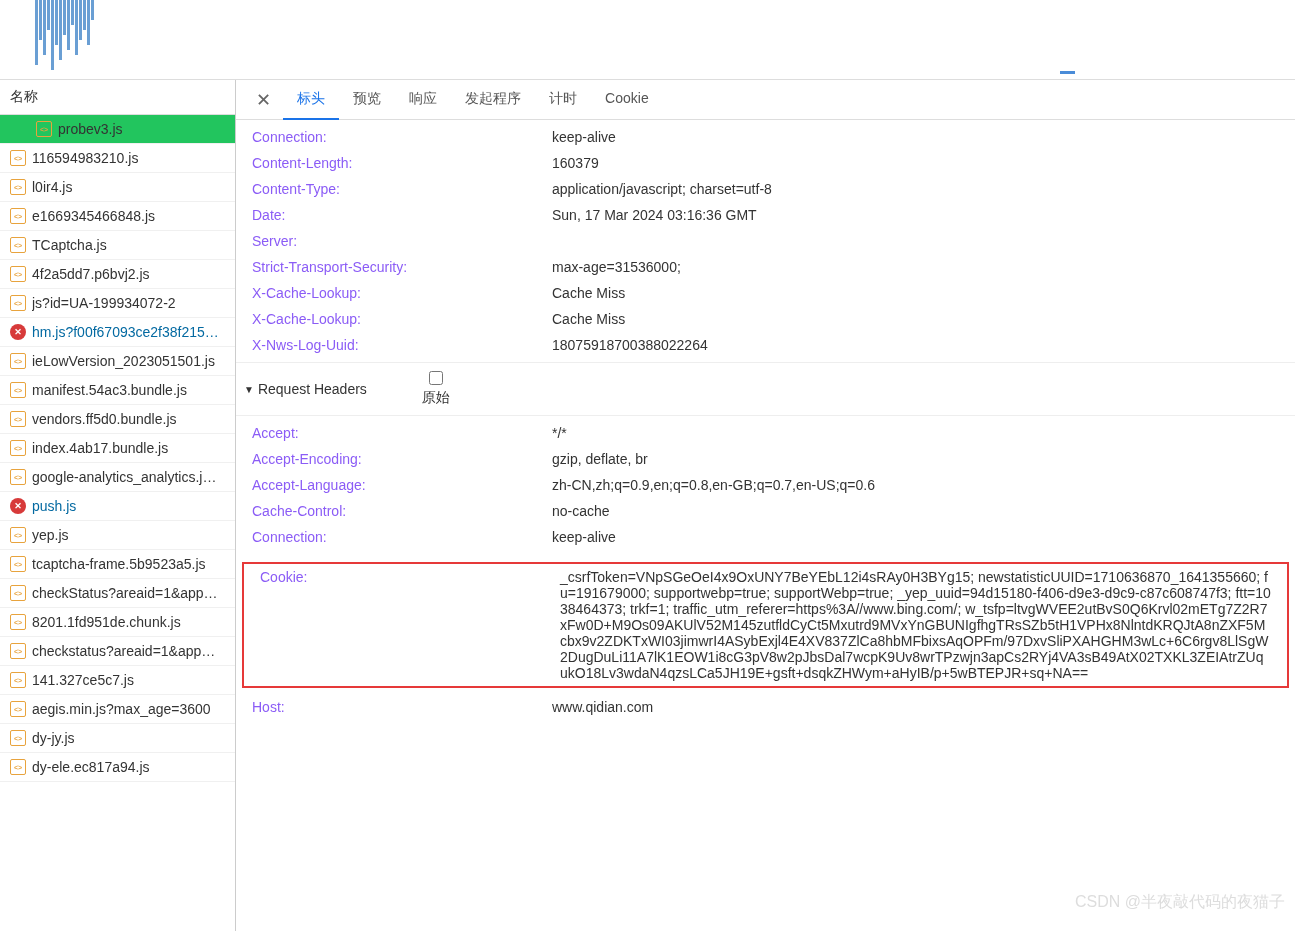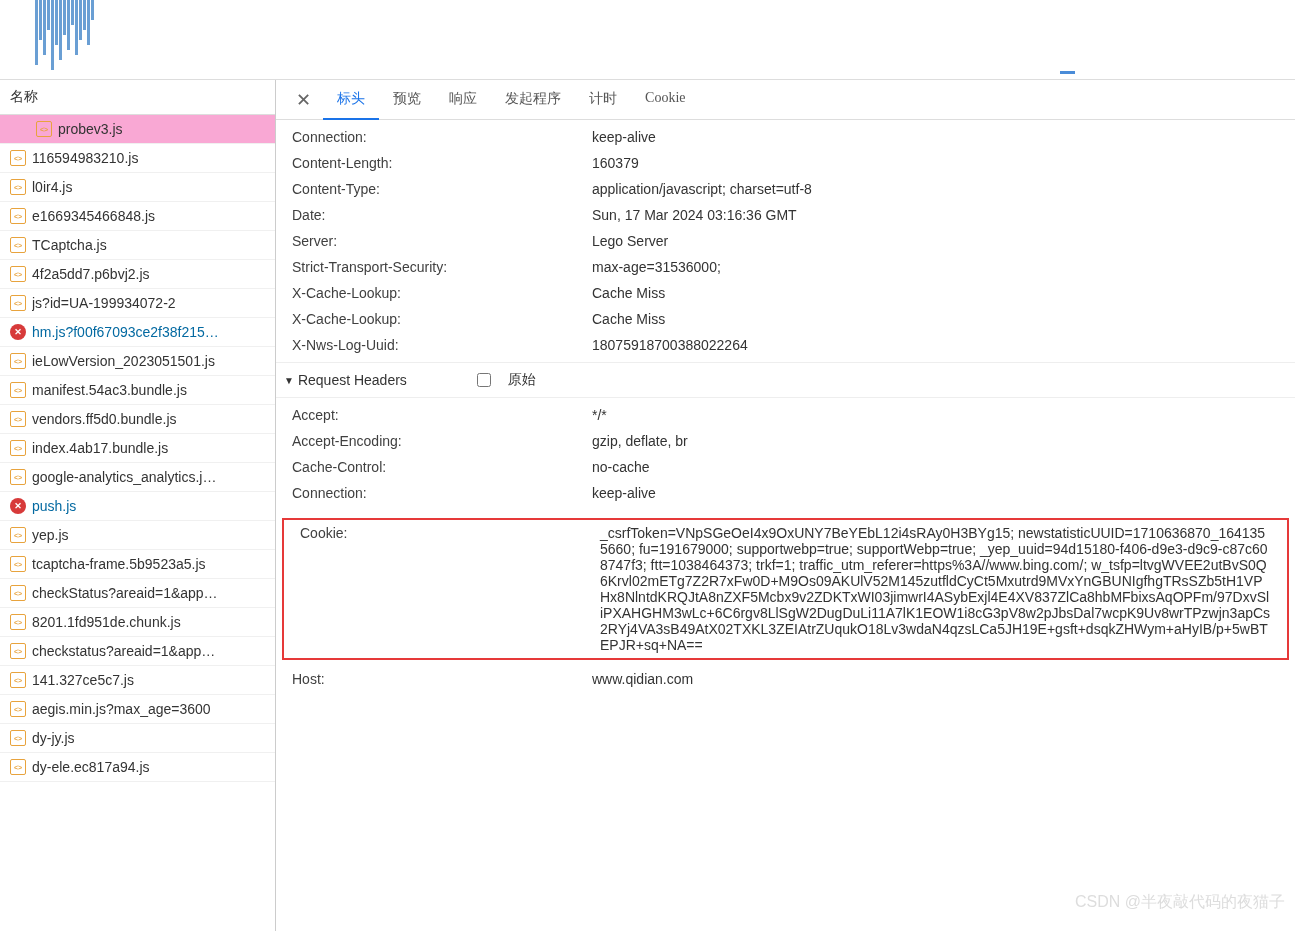--- a/index.html
+++ b/index.html
@@ -5,47 +5,47 @@
     * { box-sizing: border-box; margin: 0; padding: 0; }
     body { font-family: "Segoe UI", Arial, sans-serif; font-size: 14px; color: #333; background: #fff; }
     
     .top-chart { height: 80px; background: #fff; border-bottom: 1px solid #ddd; position: relative; overflow: hidden; }
     .chart-bars { position: absolute; left: 35px; top: 0; display: flex; gap: 1px; }
     .chart-bar { width: 3px; background: #6a9fd4; }
     .chart-mark { position: absolute; right: 220px; bottom: 5px; width: 15px; height: 3px; background: #4a8cd8; }
     
     .main { display: flex; height: calc(100vh - 80px); }
     
-    .sidebar { width: 276px; border-right: 1px solid #ccc; overflow-y: auto; }
+    .sidebar { width: 236px; border-right: 1px solid #ccc; overflow-y: auto; }
     .sidebar-header { padding: 8px 10px; font-size: 14px; border-bottom: 1px solid #ddd; font-weight: 400; }
     .file-list { list-style: none; }
     .file-item { display: flex; align-items: center; padding: 6px 10px; cursor: pointer; border-bottom: 1px solid #f0f0f0; white-space: nowrap; overflow: hidden; text-overflow: ellipsis; }
-    .file-item.selected { background: #f9a8d4; padding-left: 36px; }
+    .file-item.selected { background: #22c55e; padding-left: 36px; }
     .file-icon { width: 16px; height: 16px; margin-right: 6px; flex-shrink: 0; display: inline-flex; align-items: center; justify-content: center; }
     .file-icon.js { border: 1.5px solid #e8a33d; border-radius: 2px; }
     .file-icon.js::after { content: "<>"; font-size: 7px; color: #e8a33d; font-weight: bold; }
     .file-icon.error { background: #d73a3a; border-radius: 50%; }
     .file-icon.error::after { content: "✕"; color: #fff; font-size: 9px; font-weight: bold; }
     .file-name { overflow: hidden; text-overflow: ellipsis; }
     .file-name.error-text { color: #0369a1; }
     
     .details { flex: 1; overflow-y: auto; position: relative; }
     .tabs { display: flex; align-items: center; border-bottom: 1px solid #ddd; padding: 0 8px; height: 40px; }
     .close-btn { padding: 0 12px; font-size: 18px; color: #666; cursor: pointer; }
-    .tab { padding: 10px 14px; cursor: pointer; color: #555; font-size: 14px; font-family: Liberation Serif, serif; }
+    .tab { padding: 10px 14px; cursor: pointer; color: #555; font-size: 14px; }
     .tab.active { color: #1a73e8; border-bottom: 2px solid #1a73e8; }
     
     .headers-section { padding: 4px 0; }
     .header-row { display: flex; padding: 5px 16px; }
-    .header-key { width: 300px; flex-shrink: 0; color: #404040; }
+    .header-key { width: 300px; flex-shrink: 0; color: #8b5cf6; }
     .header-val { flex: 1; color: #333; word-break: break-all; }
     
     .section-title { display: flex; align-items: center; padding: 8px 8px; font-weight: 500; border-top: 1px solid #eee; border-bottom: 1px solid #eee; background: #fff; }
     .section-title .arrow { margin-right: 4px; font-size: 10px; }
-    .raw-check { margin-left: 70px; display: flex; align-items: center; gap: 17px; }
+    .raw-check { margin-left: 55px; display: flex; align-items: center; gap: 4px; flex-direction: column; }
     .raw-check input { width: 14px; height: 14px; }
     
     .cookie-box { border: 2px solid #e63939; margin: 8px 6px 2px 6px; }
     
     .watermark { position: fixed; right: 10px; bottom: 18px; color: #ddd; font-size: 16px; z-index: 10; pointer-events: none; }
   </style>
 </head>
 <body>
 
 <div class="top-chart">
@@ -193,21 +193,20 @@
         <div class="header-row">
           <div class="header-key">Content-Type:</div>
           <div class="header-val">application/javascript; charset=utf-8</div>
         </div>
         <div class="header-row">
           <div class="header-key">Date:</div>
           <div class="header-val">Sun, 17 Mar 2024 03:16:36 GMT</div>
         </div>
         <div class="header-row">
           <div class="header-key">Server:</div>
-          <div class="header-val">Lego Server</div>
         </div>
         <div class="header-row">
           <div class="header-key">Strict-Transport-Security:</div>
           <div class="header-val">max-age=31536000;</div>
         </div>
         <div class="header-row">
           <div class="header-key">X-Cache-Lookup:</div>
           <div class="header-val">Cache Miss</div>
         </div>
         <div class="header-row">
@@ -232,20 +231,24 @@
     <div class="headers-section" id="request-headers-pre">
         <div class="header-row">
           <div class="header-key">Accept:</div>
           <div class="header-val">*/*</div>
         </div>
         <div class="header-row">
           <div class="header-key">Accept-Encoding:</div>
           <div class="header-val">gzip, deflate, br</div>
         </div>
         <div class="header-row">
+          <div class="header-key">Accept-Language:</div>
+          <div class="header-val">zh-CN,zh;q=0.9,en;q=0.8,en-GB;q=0.7,en-US;q=0.6</div>
+        </div>
+        <div class="header-row">
           <div class="header-key">Cache-Control:</div>
           <div class="header-val">no-cache</div>
         </div>
         <div class="header-row">
           <div class="header-key">Connection:</div>
           <div class="header-val">keep-alive</div>
         </div>
       </div>
 
     <div class="cookie-box">

